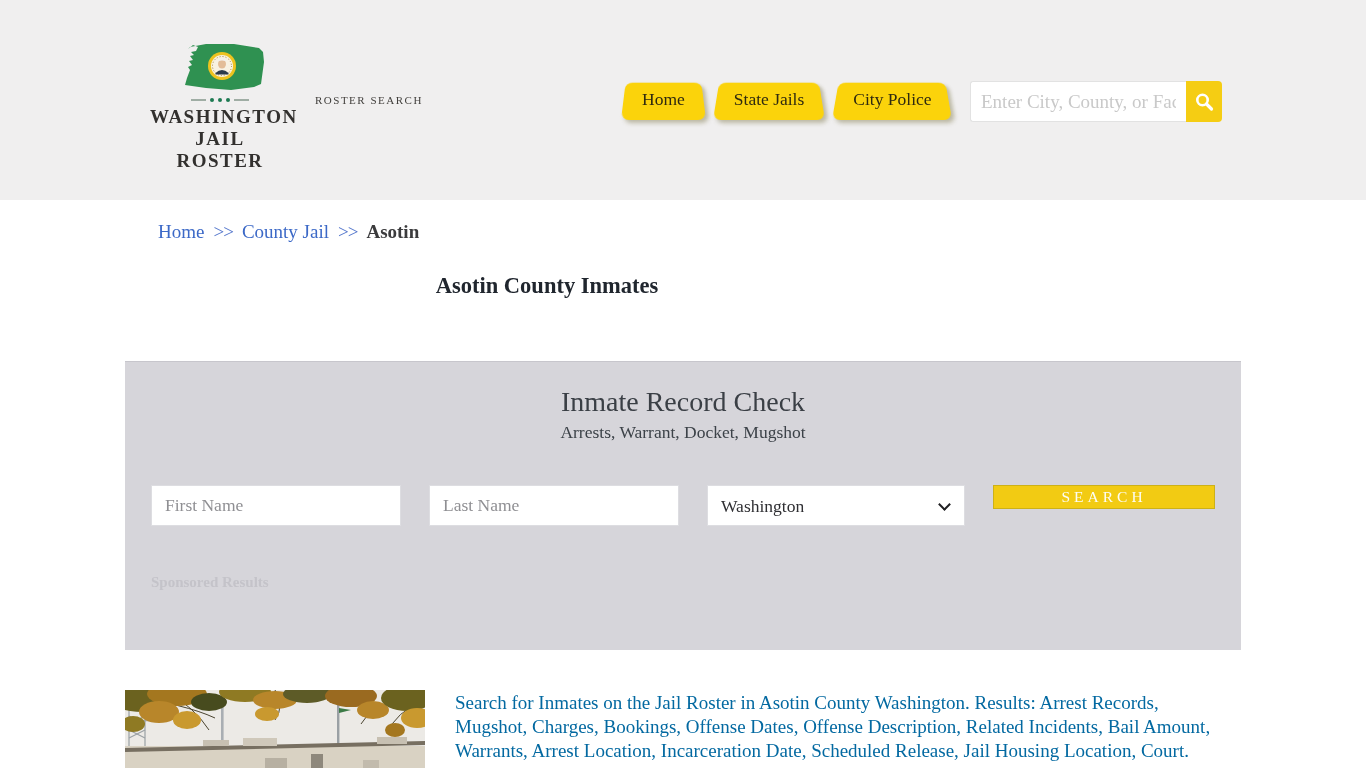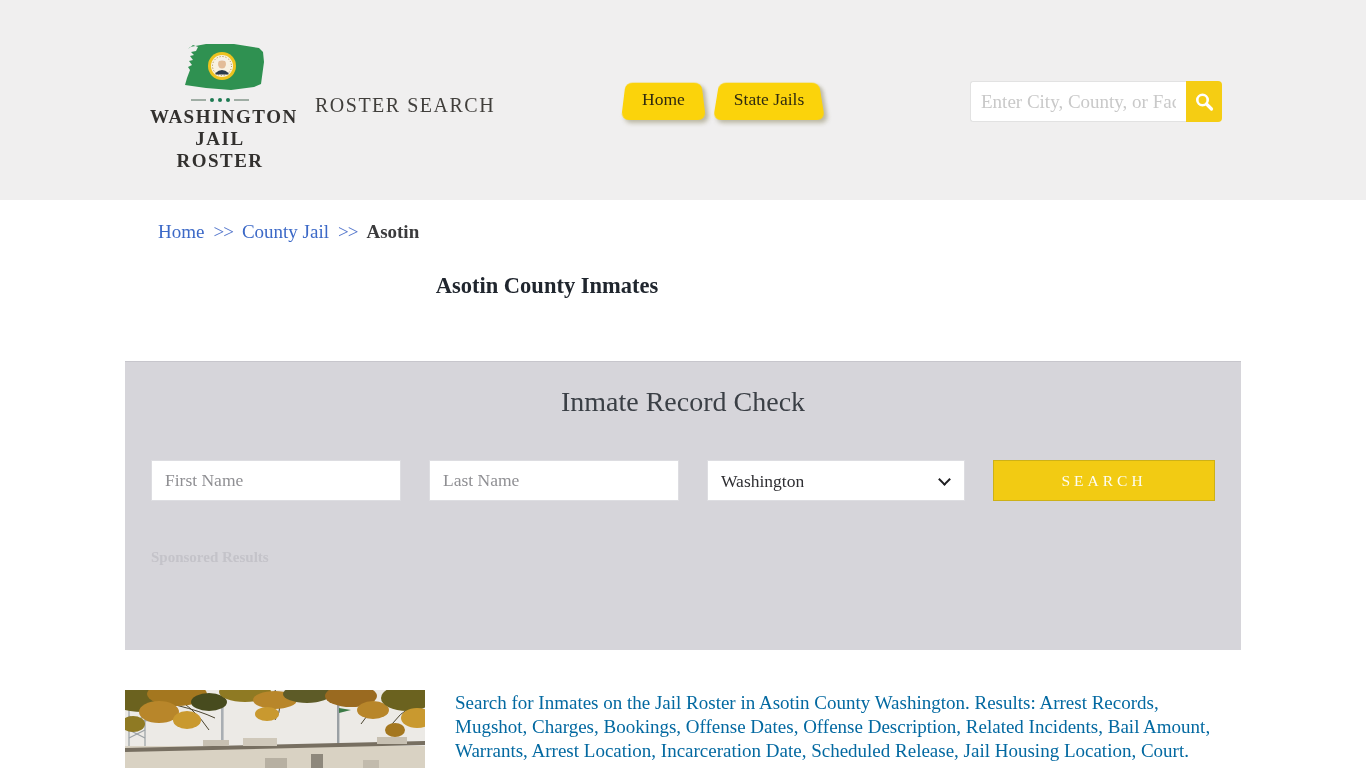--- a/index.html
+++ b/index.html
@@ -11,21 +11,21 @@
   .header { position:absolute; left:0; top:0; width:1366px; height:200px; background:#f0efef; }
 
   .logo { position:absolute; left:150px; top:40px; width:140px; text-align:center;
     text-decoration:none; color:#2f2d2b; display:block; cursor:pointer; }
   .logo-state { display:block; margin:0 auto; }
   .logo-divider { display:flex; align-items:center; justify-content:center; gap:4px; margin:6px 0 4px; }
   .dline { width:15px; height:2px; background:#9fada4; }
   .dot { width:4px; height:4px; border-radius:50%; background:#1e7a52; }
   .logo-line { font-size:19px; font-weight:bold; letter-spacing:1.5px; color:#32302e; line-height:1.15; }
 
-  .tagline { position:absolute; left:315px; top:94px; font-size:20px; letter-spacing:1.5px;
+  .tagline { position:absolute; left:315px; top:94px; font-size:11px; letter-spacing:1.5px;
     color:#413f3c; }
 
   .main-nav { position:absolute; left:621px; top:78px; display:flex; gap:7px; }
   .tab { position:relative; height:42px; display:flex; align-items:center; justify-content:center;
     padding:0 21px; text-decoration:none; cursor:pointer; }
   .tab::before { content:""; position:absolute; inset:0; background:#fbd30b; border-radius:8px;
     transform:perspective(24px) rotateX(4deg); transform-origin:50% 100%;
     box-shadow:3px 3px 4px rgba(90,80,20,.35); }
   .tab .tab-label { position:relative; font-size:17.5px; color:#2f2a10; }
 
@@ -56,21 +56,21 @@
   .form-row input, .form-row select { height:41px; background:#fff; border:1px solid #dddde1;
     font-family:inherit; font-size:17.5px; color:#2f2f33; padding:0 13px; outline:none; }
   .form-row input { width:258px; }
   .form-row input::placeholder { color:#8f8f93; }
   .select-wrap { position:relative; width:258px; }
   .select-wrap select { width:258px; appearance:none; -webkit-appearance:none; cursor:pointer;
     border-radius:0; }
   .chevron { position:absolute; right:16px; top:15px; width:9px; height:9px;
     border-right:2.5px solid #1f1f22; border-bottom:2.5px solid #1f1f22;
     transform:rotate(45deg); pointer-events:none; }
-  .search-btn { width:258px; height:41px; background:#f2cb13; border:1px solid #cdb117;
+  .search-btn { width:258px; height:24px; background:#f2cb13; border:1px solid #cdb117;
     color:#fdfdf4; font-family:inherit; font-size:15.5px; letter-spacing:4px; cursor:pointer; }
   .sponsored { margin:48px 0 0 26px; font-size:15px; font-weight:bold; color:#c4c3c9; }
 
   
   .jail-photo { position:absolute; left:125px; top:690px; width:300px; height:78px;
     overflow:hidden; background:#eceae6; }
   .about-text { position:absolute; left:455px; top:691px; width:768px; font-size:19px;
     line-height:24px; color:#0369a1; }
 </style>
 </head>
@@ -105,20 +105,23 @@
 
     <div class="tagline">ROSTER SEARCH</div>
 
     <nav class="main-nav">
       <a class="tab">
         <span class="tab-label">Home</span>
       </a>
       <a class="tab">
         <span class="tab-label">State Jails</span>
       </a>
+      <a class="tab">
+        <span class="tab-label">City Police</span>
+      </a>
     </nav>
 
     <div class="header-search">
       <input type="text" placeholder="Enter City, County, or Facility" style="">
       <button class="hs-btn">
         <svg width="22" height="22" viewBox="0 0 22 22">
           <circle cx="9.5" cy="9" r="5.2" fill="none" stroke="#ffffff" stroke-width="2.6"></circle>
           <line x1="13.5" y1="13" x2="18.5" y2="18" stroke="#ffffff" stroke-width="3.2" stroke-linecap="round"></line>
         </svg>
       </button>
@@ -126,20 +129,21 @@
   </header>
 
   <nav class="breadcrumb">
     <a>Home</a><span class="crumb-sep">&gt;&gt;</span><a>County Jail</a><span class="crumb-sep">&gt;&gt;</span><span class="crumb-current">Asotin</span>
   </nav>
 
   <h1 class="page-title">Asotin County Inmates</h1>
 
   <section class="panel">
     <h2 class="panel-title">Inmate Record Check</h2>
+    <div class="panel-subtitle">Arrests, Warrant, Docket, Mugshot</div>
 
     <form class="form-row">
       <input type="text" placeholder="First Name" style="">
       <input type="text" placeholder="Last Name" style="">
       <span class="select-wrap">
         <select>
           <option>Washington</option>
         </select>
         <span class="chevron"></span>
       </span>

